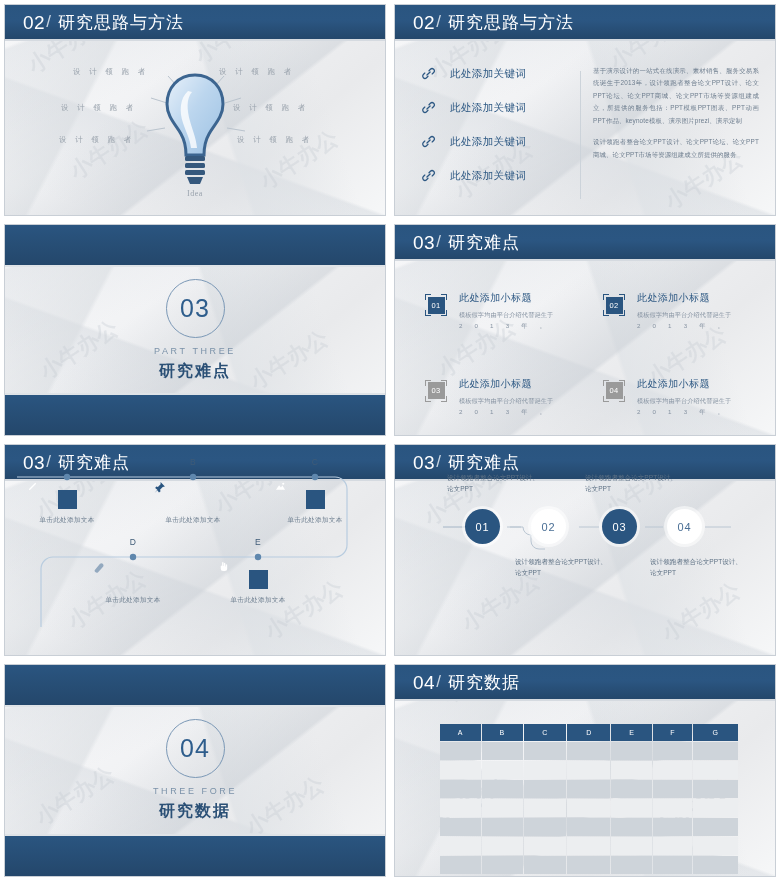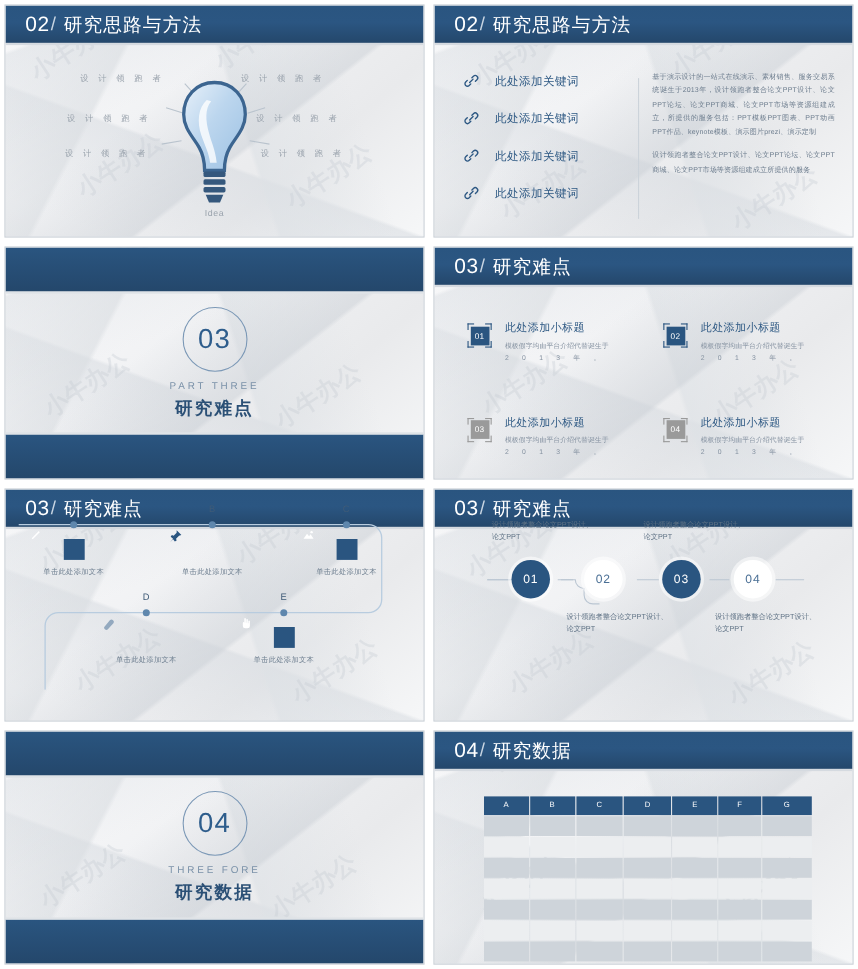--- a/index.html
+++ b/index.html
@@ -64,21 +64,21 @@
   .wm span{
     position:absolute;
     font-size:22px;color:#c6ccd3;
     font-family:"DejaVu Sans",sans-serif;
     transform:rotate(-33deg);
     white-space:nowrap;
     font-weight:700;
   }
 
   
-  .s1wrap{position:absolute;inset:0;}
+  .s1wrap{position:absolute;inset:0;font-family:Liberation Serif, serif;}
   .s1 .kw{
     position:absolute;font-size:7.5px;color:#9aa3ad;letter-spacing:3.4px;
     white-space:nowrap;
   }
   .bulb{position:absolute;left:50%;top:28px;transform:translateX(-50%);}
   .idea-lbl{
     position:absolute;left:50%;top:146px;transform:translateX(-50%);
     font-size:8px;color:#9aa3ad;letter-spacing:.5px;
   }
 

